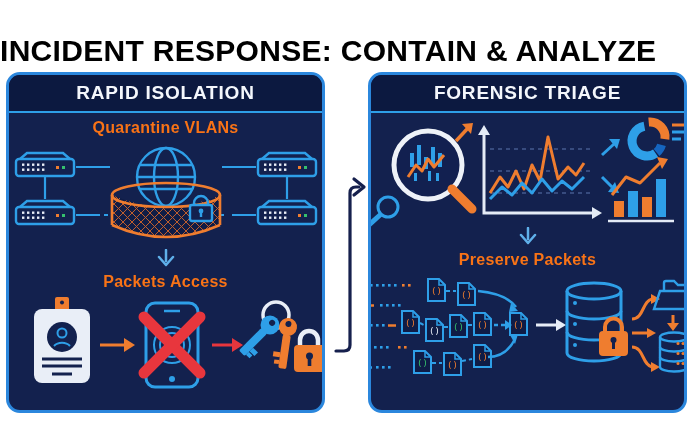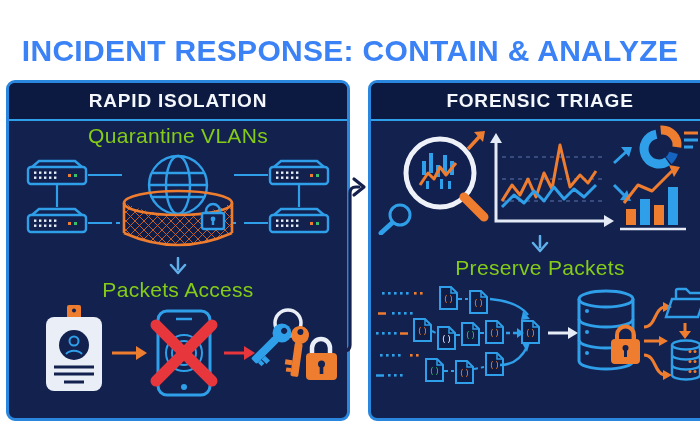--- a/index.html
+++ b/index.html
@@ -1,28 +1,28 @@
 <!DOCTYPE html>
 <html><head>
 <meta charset="utf-8">
 <style>
   html,body{margin:0;padding:0;background:#ffffff;}
   #stage{position:relative;width:700px;height:440px;background:#ffffff;overflow:hidden;
          font-family:"Liberation Sans",sans-serif;}
-  .page-title{position:absolute;top:14px;left:0;width:700px;text-align:center;
-              font-size:30px;font-weight:bold;letter-spacing:.3px;color:#3b82f6;}
-  .panel{position:absolute;top:80px;width:344px;height:341px;box-sizing:border-box;
-         background:#13214e;border:3px solid #2b87dd;border-radius:9px;overflow:hidden;}
+  .page-title{position:absolute;top:14px;left:0;width:700px;
+              font-size:30px;font-weight:bold;letter-spacing:.3px;color:#000000;}
+  .panel{position:absolute;top:72px;width:319px;height:341px;box-sizing:border-box;
+         background:#13214e;border:3px solid #2b87dd;border-radius:14px;overflow:hidden;}
   .panel.left{left:6px;}
   .panel.right{left:357px;margin-left:11px;}
   .panel-header{height:36px;background:#0c1940;border-bottom:2.5px solid #2e9fe8;
                 display:flex;align-items:center;justify-content:center;}
   .panel-header h2{margin:0;font-size:19px;font-weight:bold;letter-spacing:.8px;color:#f4f7fc;}
   .panel-body{display:flex;flex-direction:column;align-items:center;padding-top:2px;}
-  .step-label{color:#84cc16;font-size:21px;font-weight:normal;letter-spacing:.3px;
+  .step-label{color:#f97316;font-size:16px;font-weight:bold;letter-spacing:.3px;
               line-height:26px;height:26px;}
   svg{display:block;}
   .connector{position:absolute;left:320px;top:160px;z-index:5;pointer-events:none;}
 </style>
 </head>
 <body>
 
 <div id="stage">
 
   <h1 class="page-title">INCIDENT RESPONSE: CONTAIN &amp; ANALYZE</h1>

